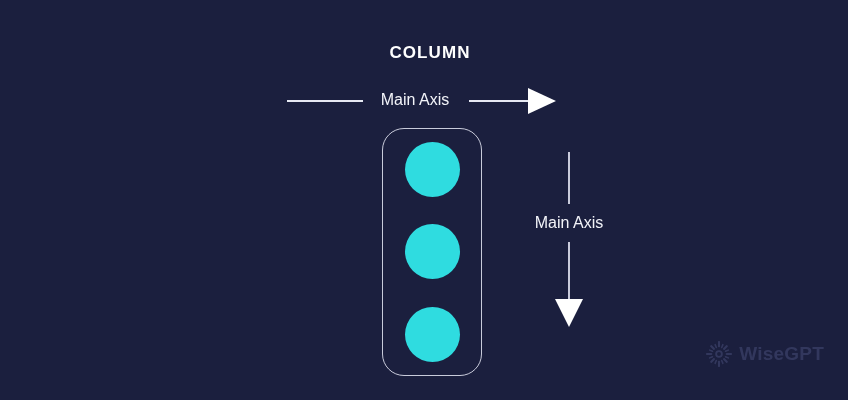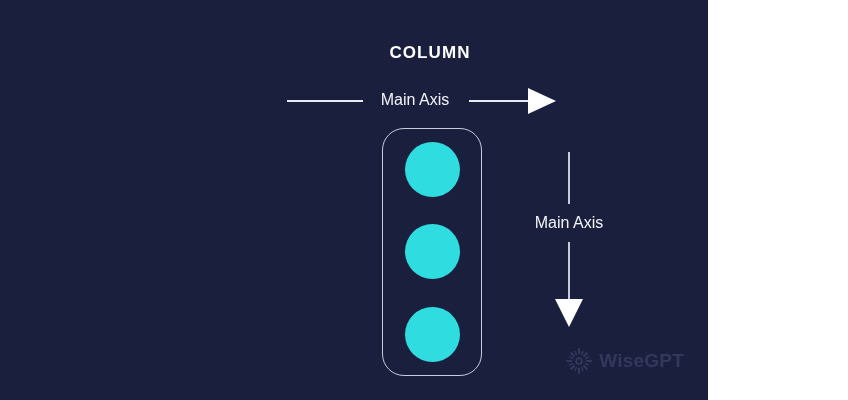--- a/index.html
+++ b/index.html
@@ -7,21 +7,21 @@
     padding: 0;
   }
   body {
     width: 848px;
     height: 400px;
     overflow: hidden;
     font-family: "Liberation Sans", sans-serif;
   }
   #diagram {
     position: relative;
-    width: 708px;
+    width: 848px;
     height: 400px;
     background: #1b1f3e;
   }
 
   
   .title {
     position: absolute;
     left: 0;
     top: 43px;
     width: 860px;
@@ -151,21 +151,21 @@
     height: 0;
     border-left: 14px solid transparent;
     border-right: 14px solid transparent;
     border-top: 28px solid #ffffff;
   }
 
   
   .watermark {
     position: absolute;
     right: 24px;
-    bottom: 26px;
+    bottom: 33px;
     display: flex;
     align-items: center;
     gap: 7px;
     opacity: 0.92;
   }
   .watermark svg { display: block; }
   .watermark-text {
     color: #353a60;
     font-size: 19px;
     font-weight: bold;

